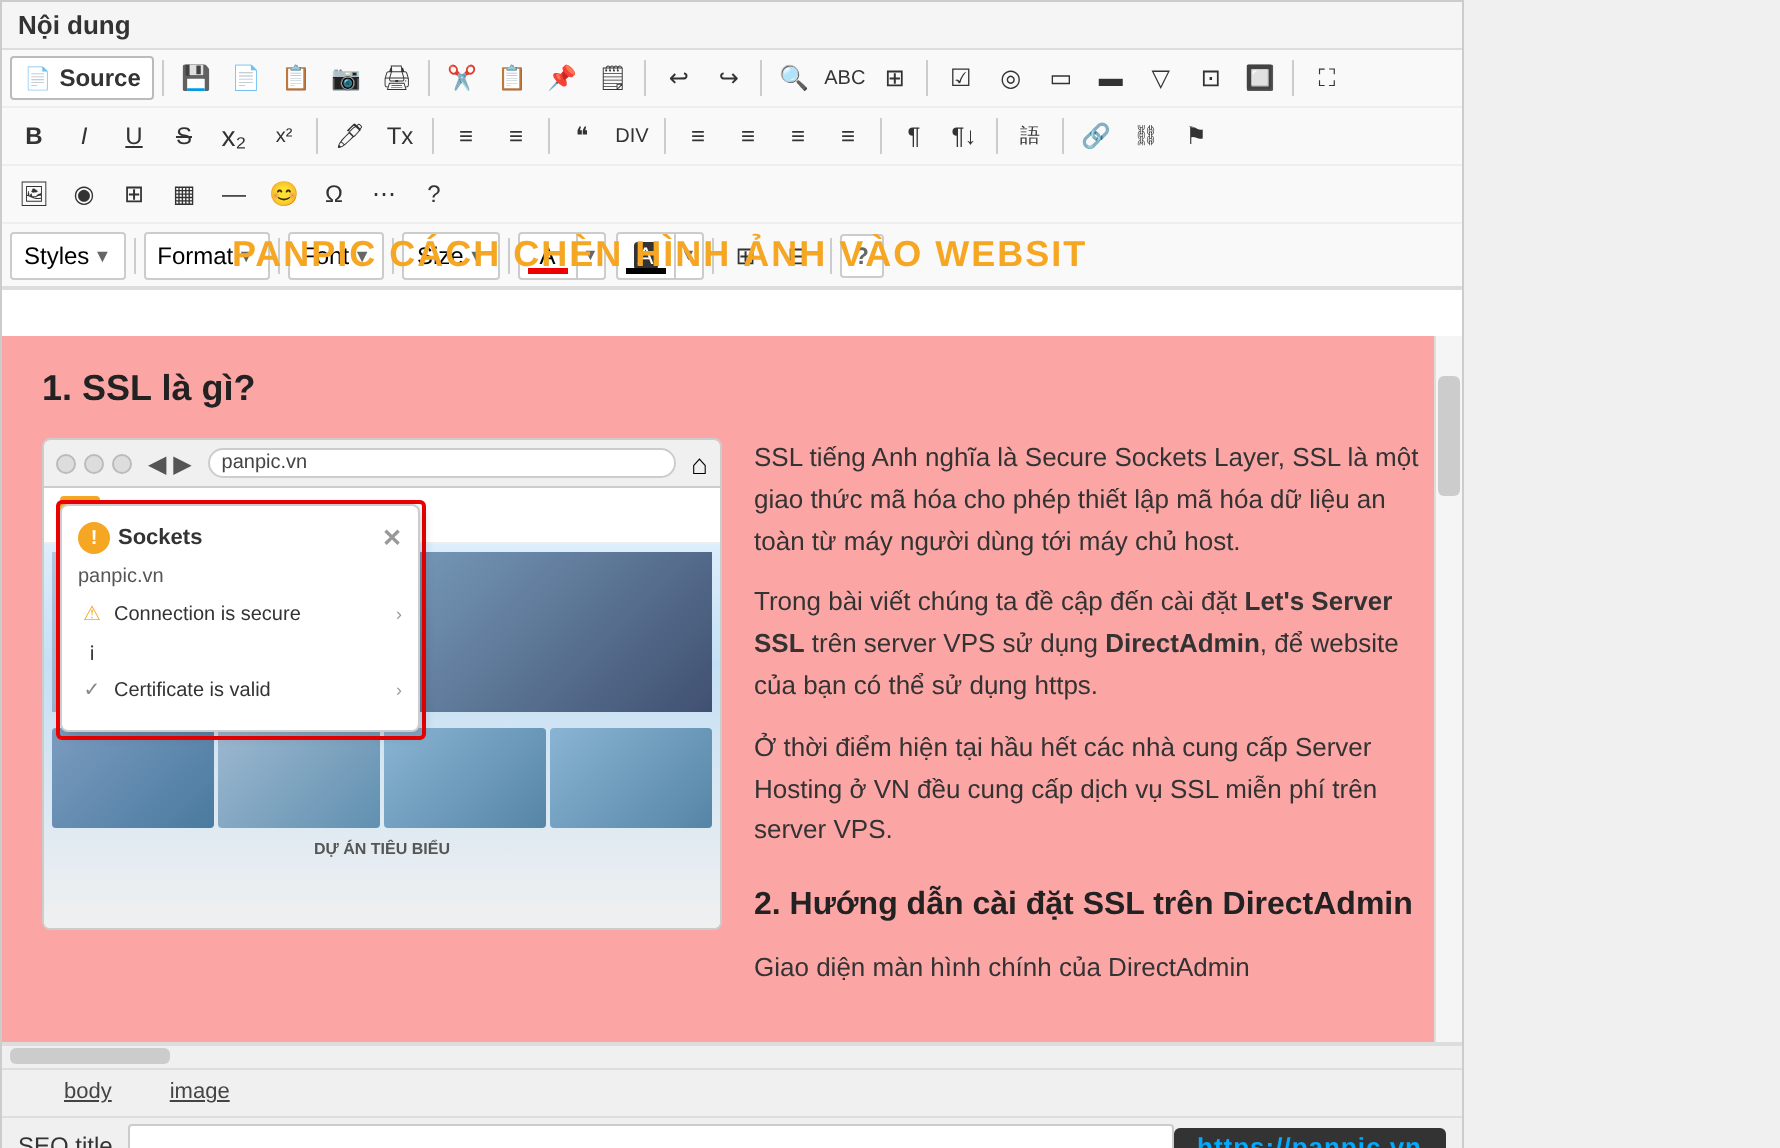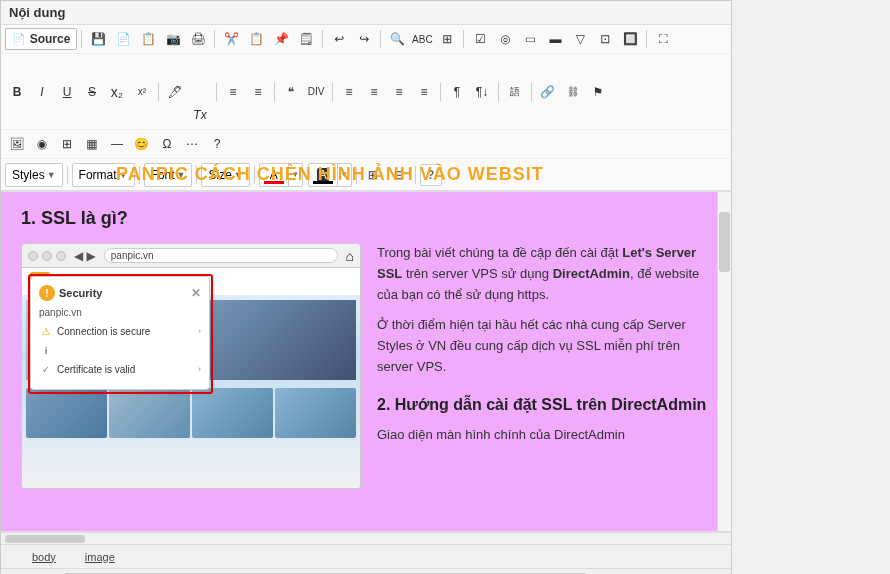--- a/index.html
+++ b/index.html
@@ -163,26 +163,27 @@
     .banner-text {
       font-size: 18px;
       font-weight: bold;
       color: #f5a623;
       white-space: nowrap;
       letter-spacing: 1px;
     }
 
     
     .content-area {
-      background: #f0abfc;
+      background: #fca5a5;
       min-height: 340px;
       padding: 16px 20px;
       border-bottom: 1px solid #ddd;
       position: relative;
       overflow: hidden;
+      margin-top: 23px;
     }
 
     .content-h1 {
       font-size: 18px;
       font-weight: bold;
       color: #222;
       margin-bottom: 14px;
     }
 
     .content-body {
@@ -501,21 +502,21 @@
 
     <div class="toolbar-row">
       <button class="tb-btn" style="font-weight:bold;">B</button>
       <button class="tb-btn" style="font-style:italic;">I</button>
       <button class="tb-btn" style="text-decoration:underline;">U</button>
       <button class="tb-btn" style="text-decoration:line-through;">S</button>
       <button class="tb-btn" style="font-size:14px;">x₂</button>
       <button class="tb-btn" style="font-size:10px;">x²</button>
       <div class="tb-sep"></div>
       <button class="tb-btn">🖊</button>
-      <button class="tb-btn" style="font-style:italic;margin-top:47px;">Tx</button>
+      <button class="tb-btn" style="">Tx</button>
       <div class="tb-sep"></div>
       <button class="tb-btn">≡</button>
       <button class="tb-btn">≡</button>
       <div class="tb-sep"></div>
       <button class="tb-btn">❝</button>
       <button class="tb-btn" style="font-size:10px;">DIV</button>
       <div class="tb-sep"></div>
       <button class="tb-btn">≡</button>
       <button class="tb-btn">≡</button>
       <button class="tb-btn">≡</button>
@@ -623,26 +624,27 @@
             </div>
             <div class="website-banner">
               <div class="website-banner-img"></div>
             </div>
             <div class="website-grid">
               <div class="website-thumb"></div>
               <div class="website-thumb"></div>
               <div class="website-thumb"></div>
               <div class="website-thumb"></div>
             </div>
+            <div style="text-align:center; font-size:8px; color:#555; padding: 2px; font-weight:bold;">DỰ ÁN TIÊU BIỂU</div>
           </div>
 
           <div class="security-popup">
             <div class="popup-header">
               <div class="security-icon">!</div>
-              <span>Security</span>
+              <span>Sockets</span>
               <span class="popup-close">✕</span>
             </div>
             <div class="popup-url">panpic.vn</div>
             <div class="popup-item">
               <span class="popup-item-icon item-warning">⚠</span>
               <span class="popup-item-text">Connection is secure</span>
               <span class="popup-item-arrow">›</span>
             </div>
             <div class="popup-item">
               <span class="popup-item-icon">ℹ</span>
@@ -652,24 +654,25 @@
               <span class="popup-item-text">Certificate is valid</span>
               <span class="popup-item-arrow">›</span>
             </div>
           </div>
 
           <div class="red-outline"></div>
         </div>
       </div>
 
       <div class="content-text">
+        <p>SSL tiếng Anh nghĩa là Secure Sockets Layer, SSL là một giao thức mã hóa cho phép thiết lập mã hóa dữ liệu an toàn từ máy người dùng  tới máy chủ host.</p>
         <p>
           <span>Trong bài viết chúng ta đề cập đến cài đặt </span><span class="bold">Let's Server SSL</span><span> trên server VPS sử dụng </span><span class="bold">DirectAdmin</span><span>, để website của bạn có thể sử dụng https.</span>
         </p>
-        <p>Ở thời điểm hiện tại hầu hết các nhà cung cấp Server Styles ở VN đều cung cấp dịch vụ SSL miễn phí trên server VPS.</p>
+        <p>Ở thời điểm hiện tại hầu hết các nhà cung cấp Server Hosting ở VN đều cung cấp dịch vụ SSL miễn phí trên server VPS.</p>
         <div class="section-heading">2. Hướng dẫn cài đặt SSL trên DirectAdmin</div>
         <p>Giao diện màn hình chính của DirectAdmin</p>
       </div>
     </div>
 
     <div class="scrollbar-track">
       <div class="scrollbar-thumb"></div>
     </div>
   </div>
 

